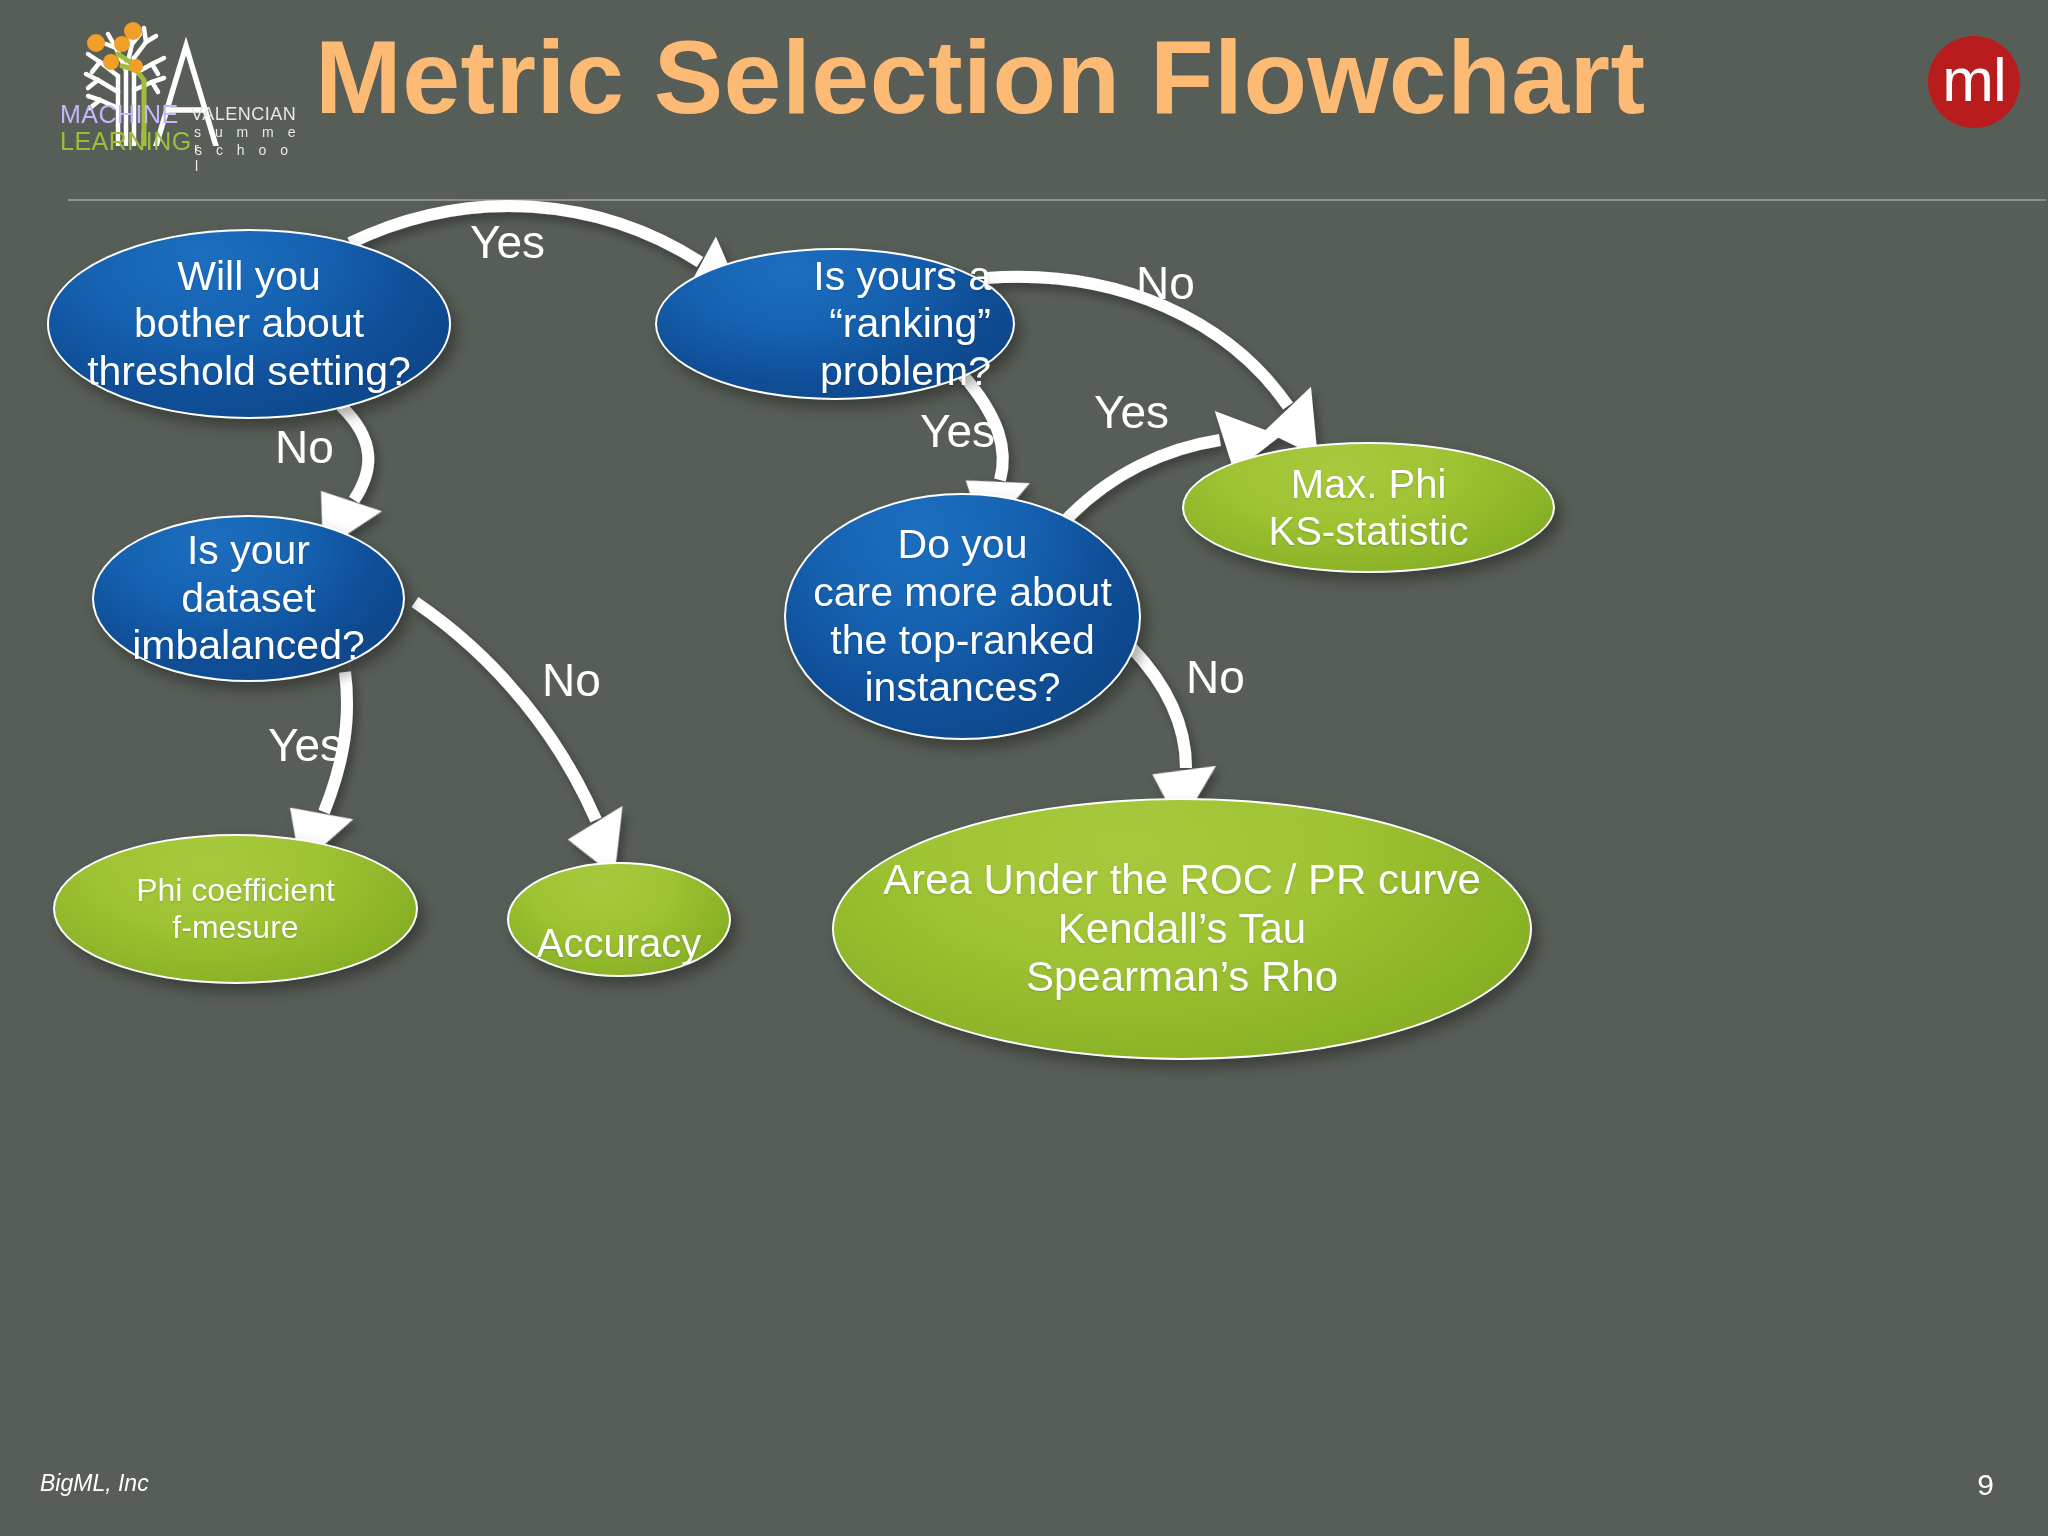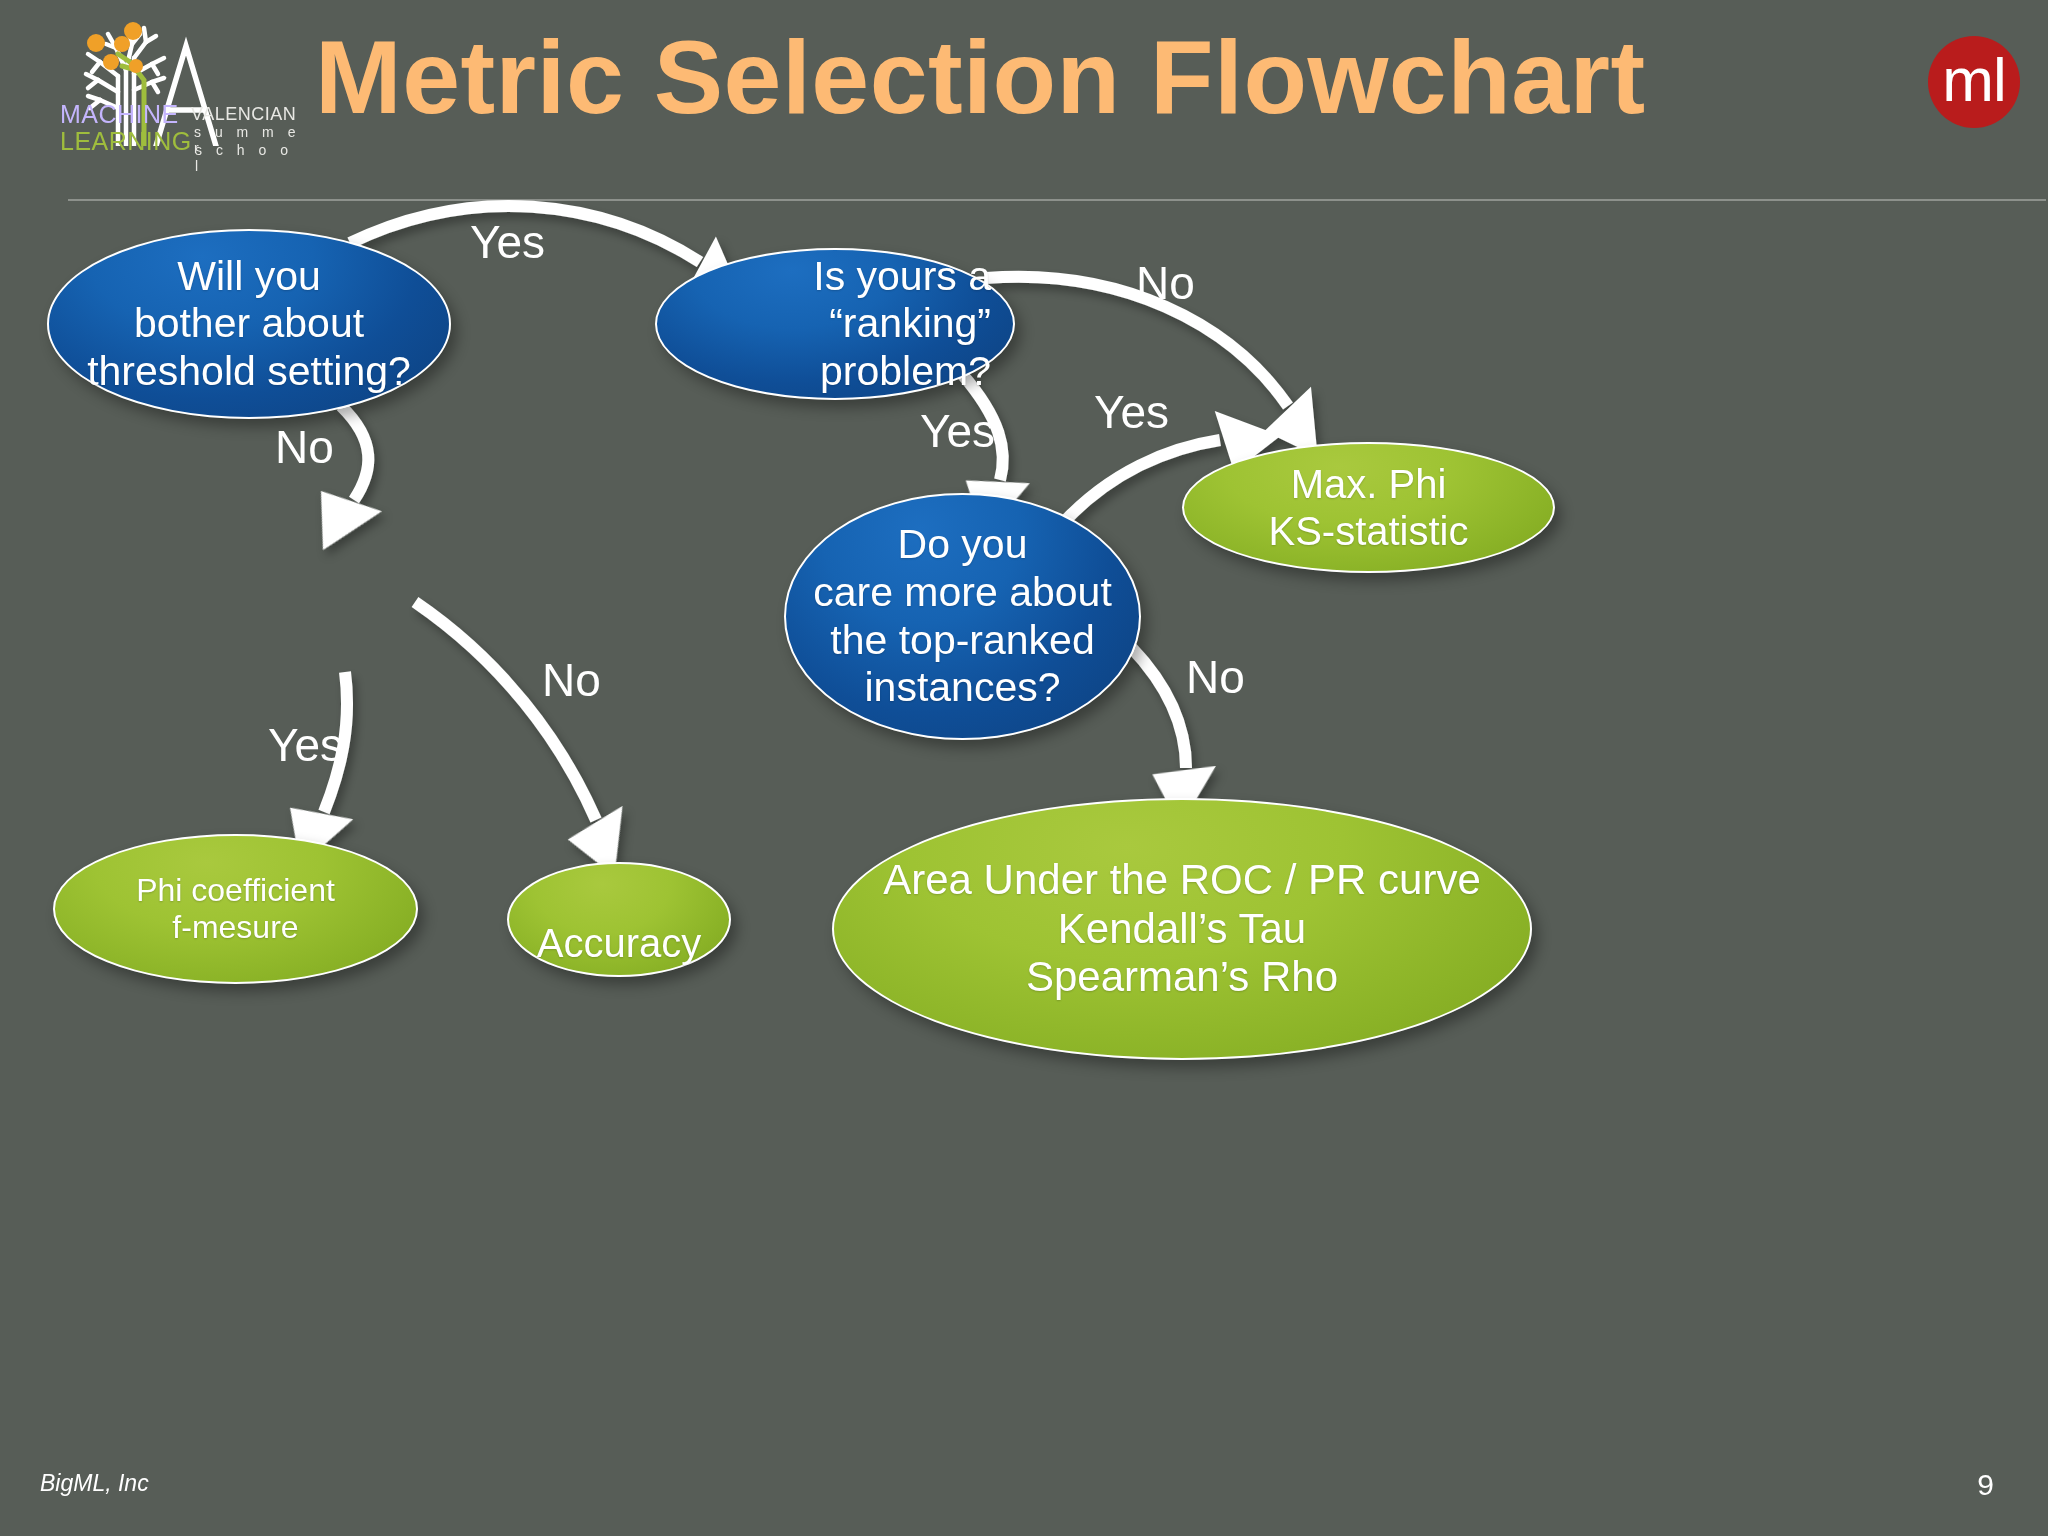--- a/index.html
+++ b/index.html
@@ -309,20 +309,23 @@
   </svg>
 
   <div class="node node-blue" id="node-threshold">
     <span class="node-text">Will you<br>bother about<br>threshold setting?</span>
   </div>
 
   <div class="node node-blue" id="node-ranking">
     <span class="node-text">Is yours a<br>“ranking” problem?</span>
   </div>
 
+  <div class="node node-blue" id="node-imbalanced">
+    <span class="node-text">Is your dataset<br>imbalanced?</span>
+  </div>
 
   <div class="node node-blue" id="node-topranked">
     <span class="node-text">Do you<br>care more about<br>the top-ranked<br>instances?</span>
   </div>
 
   <div class="node node-green" id="node-maxphi">
     <span class="node-text">Max. Phi<br>KS-statistic</span>
   </div>
 
   <div class="node node-green" id="node-phicoef">

